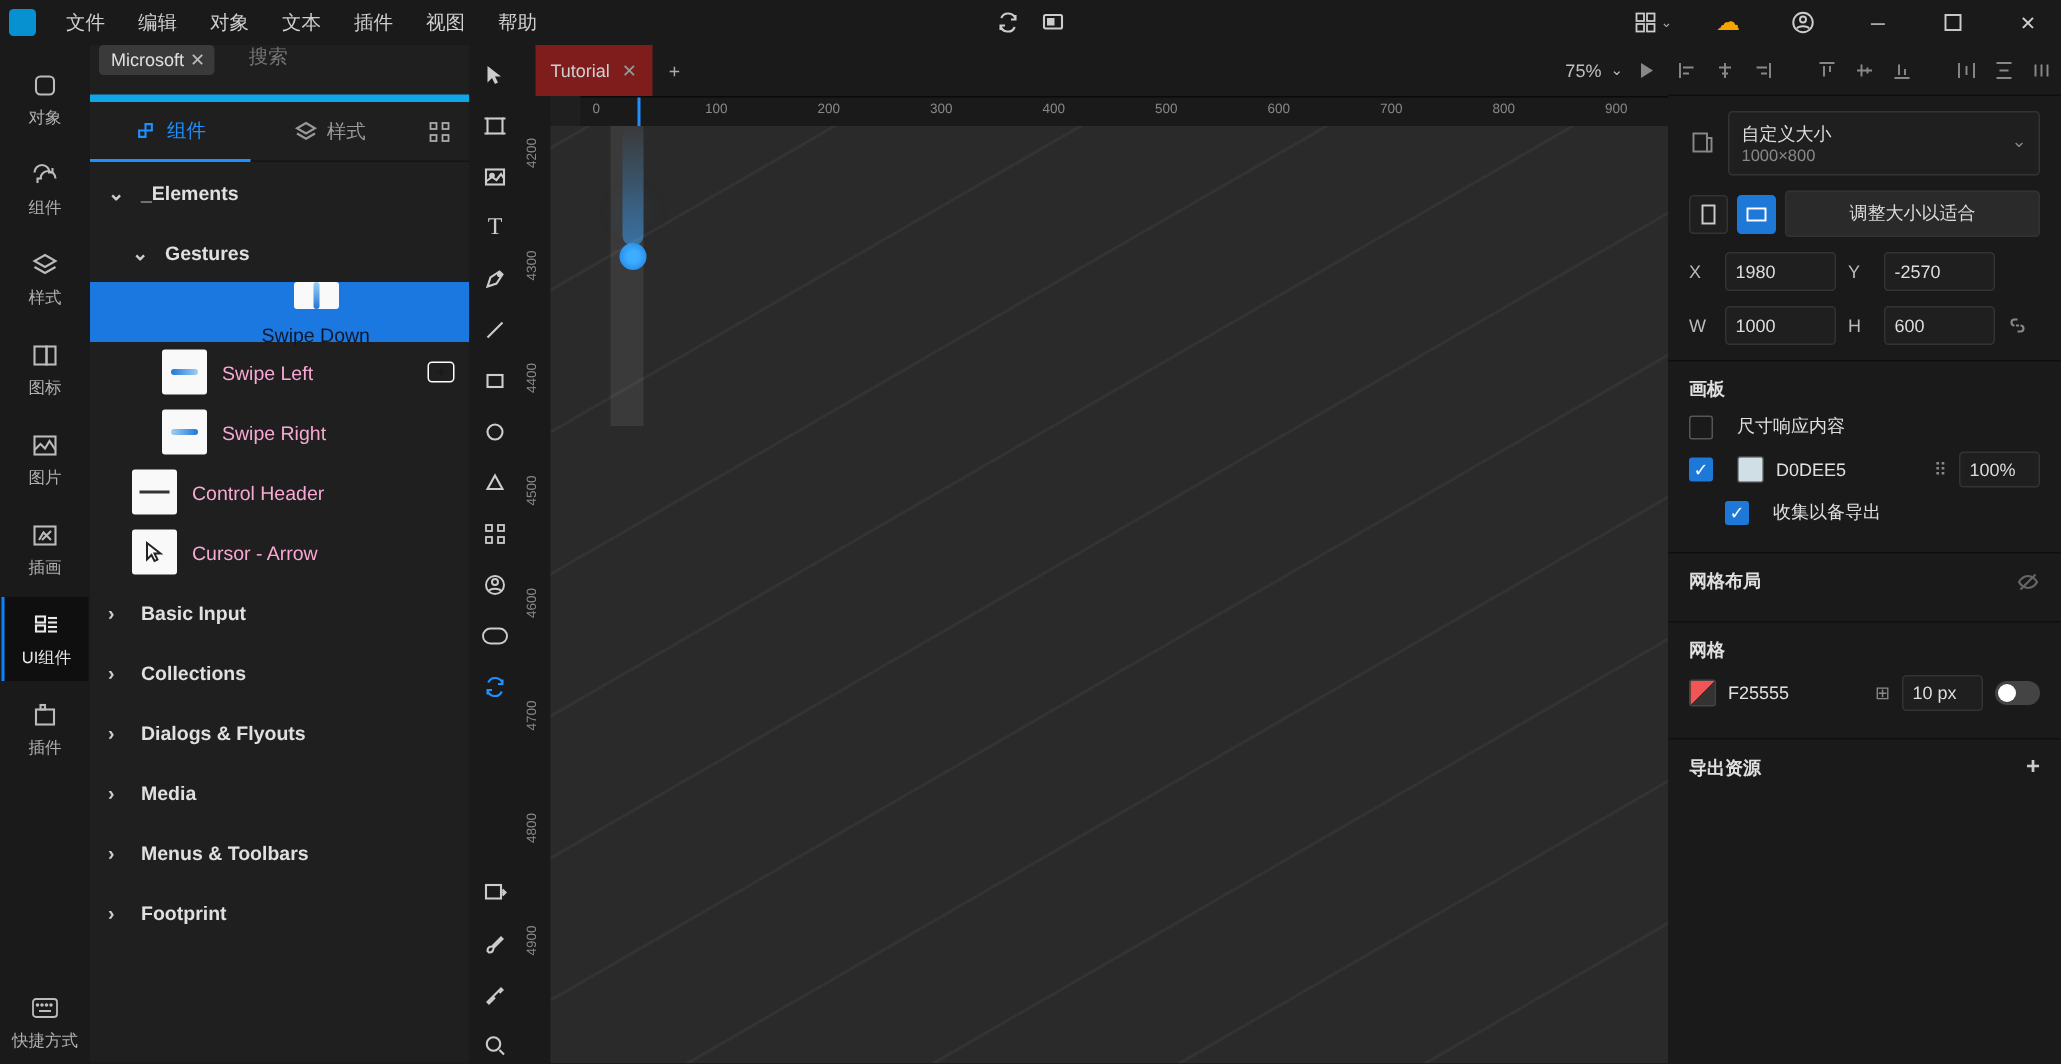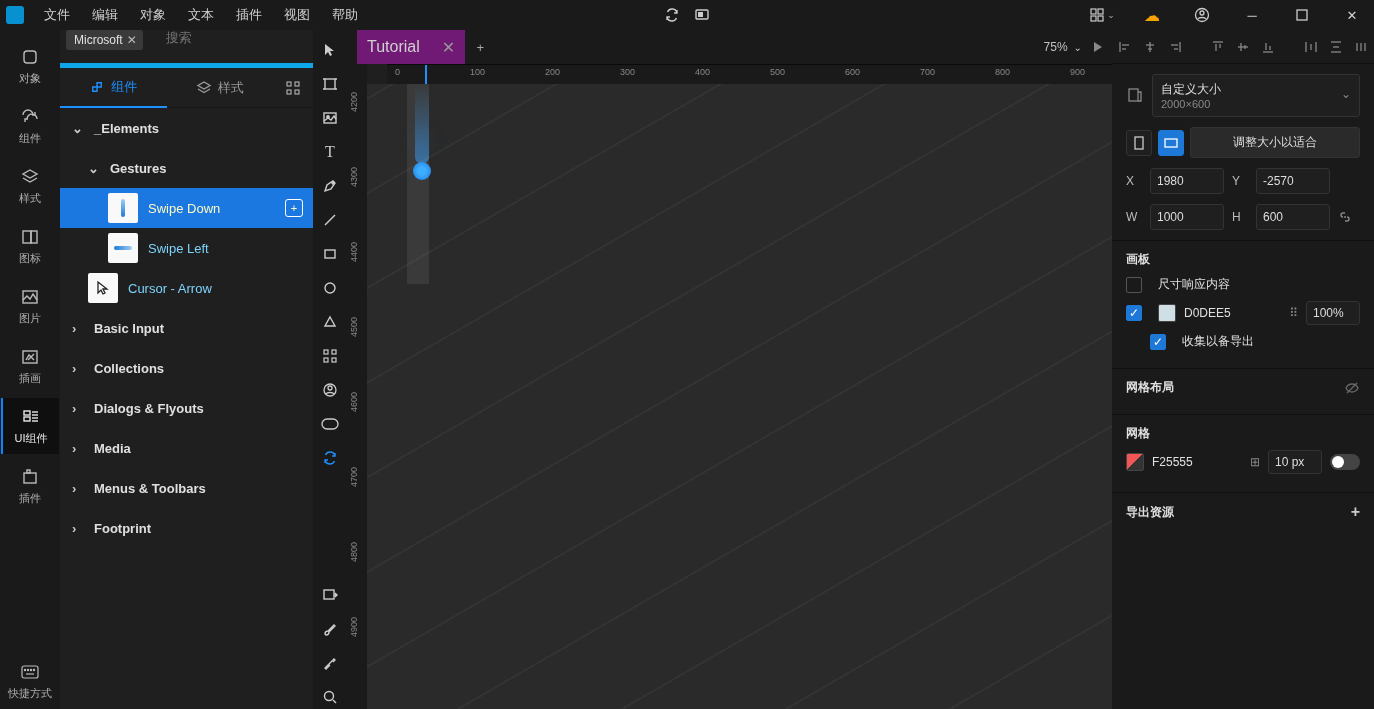--- a/index.html
+++ b/index.html
@@ -26,34 +26,34 @@
 .panel .chip .x { cursor:pointer; color:#bbb; }
 .panel .search { flex:1; background:transparent; border:none; outline:none; color:#aaa; font-size:13px; padding-left:8px; }
 .panel .tabs { display:flex; align-items:center; height:40px; border-bottom:1px solid #141414; }
 .panel .tab { flex:1; display:flex; align-items:center; justify-content:center; gap:6px; height:40px; cursor:pointer; color:#999; font-size:13px; }
 .panel .tab.active { color:#1e90ff; border-bottom:2px solid #1e90ff; }
 .panel .tab .tic { width:16px; height:16px; }
 .panel .grid-ic { width:40px; display:flex; align-items:center; justify-content:center; cursor:pointer; }
 .panel .tree { flex:1; overflow-y:auto; }
 .panel .node { display:flex; align-items:center; height:40px; padding-left:12px; gap:8px; cursor:pointer; color:#e0e0e0; font-weight:600; }
 .panel .node.sub { padding-left:28px; }
-.panel .leaf { display:flex; align-items:center; height:40px; padding-left:28px; gap:10px; cursor:pointer; color:#7dd3fc; }
+.panel .leaf { display:flex; align-items:center; height:40px; padding-left:28px; gap:10px; cursor:pointer; color:#f9a8d4; }
 .panel .leaf .thumb { width:30px; height:30px; background:#f9f9f9; border-radius:2px; display:flex; align-items:center; justify-content:center; }
-.panel .leaf.selected { background:#1a78e0; color:#fef9c3; }
+.panel .leaf.selected { background:#1a78e0; color:#0f172a;flex-direction:column; }
 .panel .leaf .insert { margin-left:auto; margin-right:10px; width:18px; height:18px; border:1.5px solid #fff; border-radius:3px; display:flex; align-items:center; justify-content:center; font-size:11px; }
 .panel .leaf.indent2 { padding-left:48px; }
 .panel .chev { width:14px; display:inline-block; color:#ccc; }
 
 .toolcol { width:34px; background:#1a1a1a; display:flex; flex-direction:column; align-items:center; padding-top:8px; gap:10px; }
 .toolcol .t { width:24px; height:24px; display:flex; align-items:center; justify-content:center; color:#c0c0c0; cursor:pointer; }
 .toolcol .sep { height:16px; }
 
 .canvas-wrap { flex:1; display:flex; flex-direction:column; background:#1f1f1f; overflow:hidden; }
 .doctabs { height:34px; display:flex; align-items:center; background:#1a1a1a; padding-left:10px; }
-.doctab { display:flex; align-items:center; gap:22px; padding:0 10px; height:34px; background:#701a75; color:#d0d0d0; font-size:16px; }
+.doctab { display:flex; align-items:center; gap:8px; padding:0 10px; height:34px; background:#7f1d1d; color:#d0d0d0; font-size:12px; }
 .doctab .x { color:#999; cursor:pointer; }
 .doctabs .add { width:30px; display:flex; align-items:center; justify-content:center; color:#aaa; cursor:pointer; }
 .doctabs .zoom { margin-left:auto; margin-right:8px; display:flex; align-items:center; gap:6px; color:#c0c0c0; font-size:12px; }
 .doctabs .play { color:#888; margin-right:8px; cursor:pointer; }
 .ruler-h { height:20px; background:#1a1a1a; position:relative; margin-left:20px; border-top:1px solid #0a0a0a; }
 .ruler-h .tick { position:absolute; top:2px; font-size:9px; color:#888; }
 .ruler-h .marker { position:absolute; top:0; width:2px; height:20px; background:#1e90ff; }
 .canvas-body { flex:1; display:flex; overflow:hidden; }
 .ruler-v { width:20px; background:#1a1a1a; position:relative; }
 .ruler-v .tick { position:absolute; left:2px; font-size:9px; color:#888; writing-mode:vertical-rl; transform:rotate(180deg); }
@@ -290,21 +290,33 @@
           </div>
         <span>Swipe Down</span>
         <div class="insert">+</div>
       </div>
       <div class="leaf indent2">
         <div class="thumb">
             <div style="width:18px;height:4px;background:linear-gradient(to left,#9ed0f5,#1e78d8);border-radius:2px"></div>
           </div>
         <span>Swipe Left</span>
       </div>
-
+      <div class="leaf indent2">
+        <div class="thumb">
+            <div style="width:18px;height:4px;background:linear-gradient(to right,#9ed0f5,#1e78d8);border-radius:2px"></div>
+          </div>
+        <span>Swipe Right</span>
+      </div>
+
+      <div class="leaf">
+        <div class="thumb">
+            <div style="width:20px;height:2px;background:#333"></div>
+          </div>
+        <span>Control Header</span>
+      </div>
       <div class="leaf">
         <div class="thumb">
             <svg width="16" height="16" viewBox="0 0 16 16">
               <path d="M3 2l0 11 3-3 2 4 2-1-2-4 4 0z" fill="none" stroke="#222" stroke-width="1.3"></path>
             </svg>
           </div>
         <span>Cursor - Arrow</span>
       </div>
 
       <div class="node">
@@ -569,21 +581,21 @@
     <div class="sect">
       <div class="size-row">
         <div style="color:#888">
             <svg width="18" height="18" viewBox="0 0 18 18" fill="none" stroke="#888" stroke-width="1.3">
               <rect x="3" y="2" width="9" height="12"></rect>
               <path d="M12 5l3 0 0 9-3 0"></path>
             </svg>
           </div>
         <div class="size-sel">
           <div>自定义大小</div>
-          <div class="sub">2000×600</div>
+          <div class="sub">1000×800</div>
           <div class="dd">⌄</div>
         </div>
       </div>
       <div class="orient">
         <div class="opt">
             <svg width="12" height="14" fill="none" stroke="#ccc" stroke-width="1.3">
               <rect x="2" y="1" width="8" height="12"></rect>
             </svg>
           </div>
         <div class="opt active">

